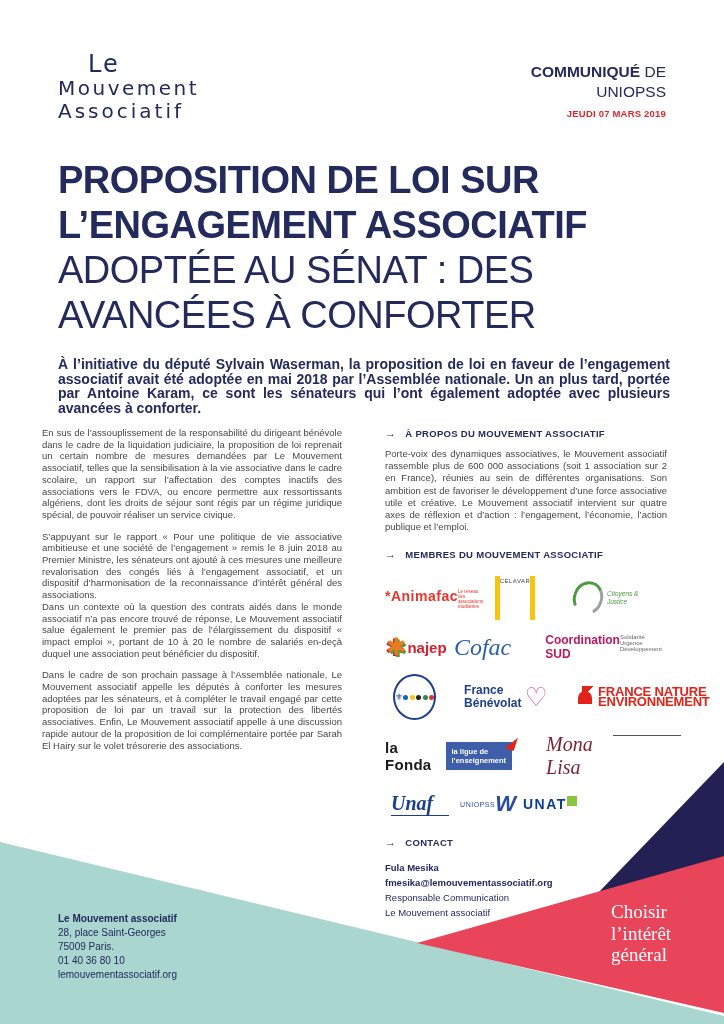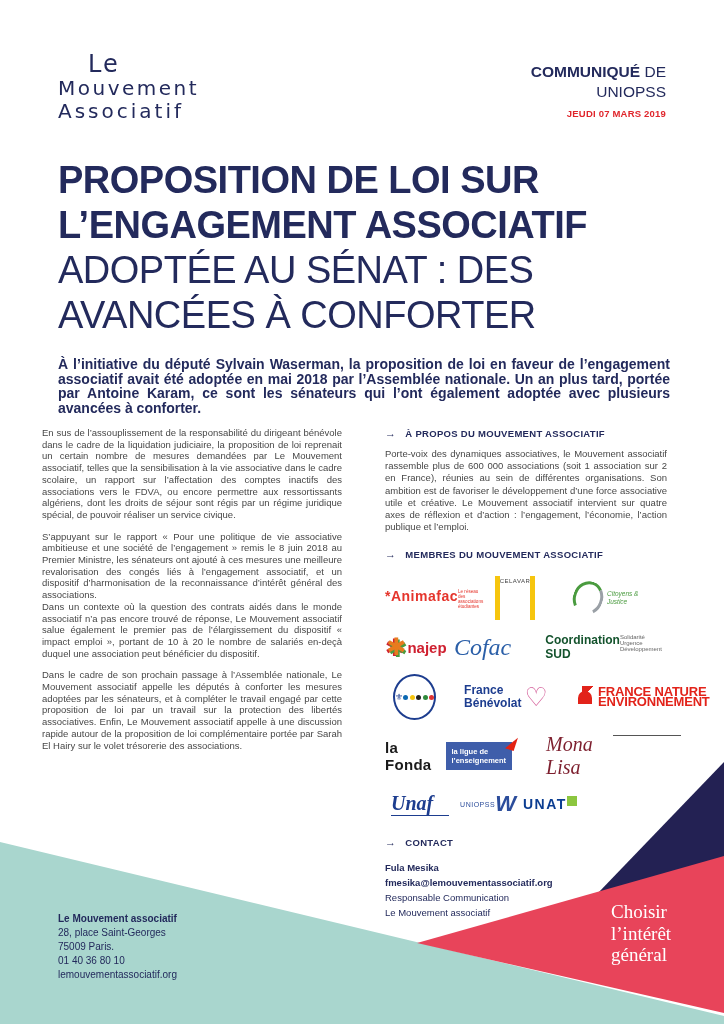--- a/index.html
+++ b/index.html
@@ -64,21 +64,21 @@
 
   .lg-cnajep{flex-direction:row;align-items:center;width:96px;}
   .lg-cnajep .burst{color:#e87b1e;font-size:24px;line-height:22px;
                     text-shadow:1.5px 1.5px 0 #4a9b3f, -1.5px 1px 0 #cf2030;}
   .lg-cnajep .main{color:#cf2030;font-weight:bold;font-size:15px;margin-left:1px;}
 
   .lg-cofac{width:76px;margin-left:6px;}
   .lg-cofac .main{font-family:"Liberation Serif",serif;font-style:italic;color:#2b5fa8;font-size:24px;}
 
   .lg-csud{margin-left:14px;}
-  .lg-csud .main{color:#14532d;font-weight:bold;font-size:12px;margin-left:20px;}
+  .lg-csud .main{color:#be185d;font-weight:bold;font-size:12px;margin-left:20px;}
   .lg-csud .sub{color:#666;font-size:6px;margin-top:1px;}
 
   .lg-cnosf{width:46px;height:46px;border:2px solid #1d3d8f;border-radius:50%;
             align-items:center;justify-content:center;margin-left:8px;}
   .lg-cnosf .rings{display:flex;gap:1.5px;}
   .lg-cnosf .rings i{width:5px;height:5px;border-radius:50%;display:block;}
   .lg-cnosf .coq{color:#1d3d8f;font-size:9px;text-align:center;line-height:10px;}
 
   .lg-fb{flex-direction:row;align-items:center;margin-left:28px;gap:3px;}
   .lg-fb .main{color:#1d3d8f;font-size:12px;line-height:13px;font-weight:bold;}

